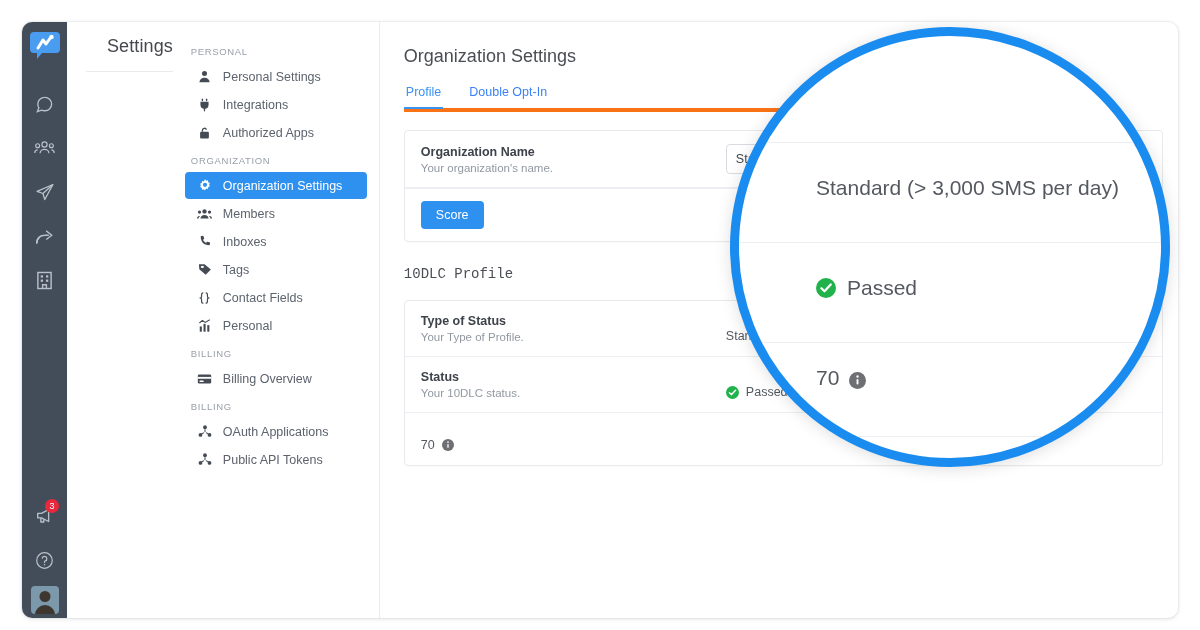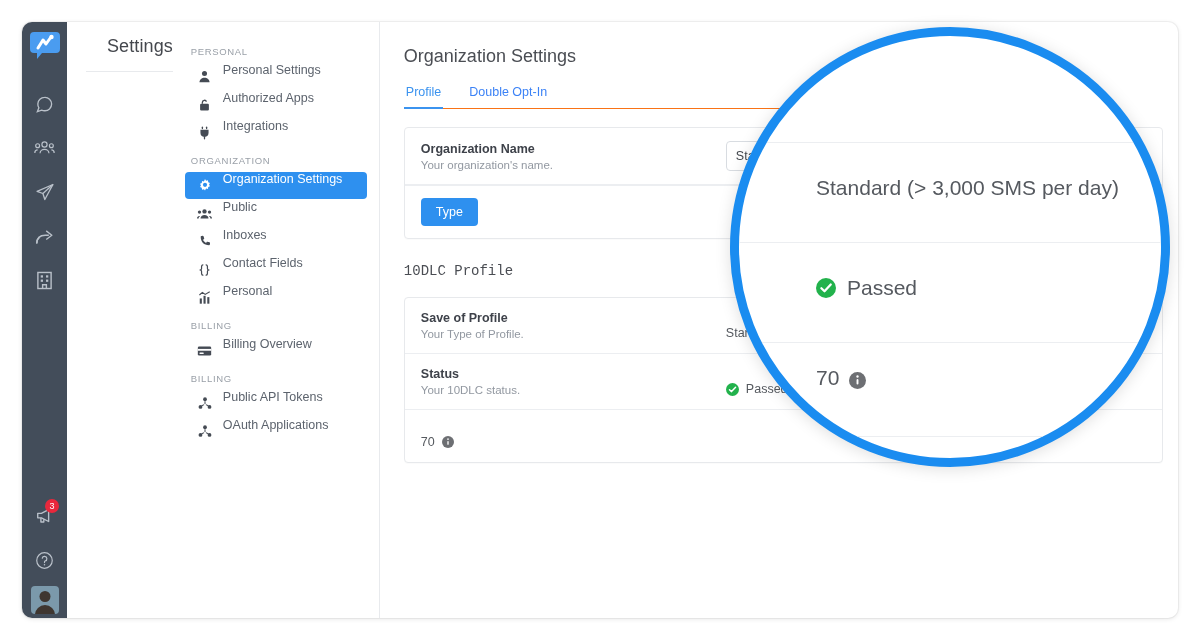--- a/index.html
+++ b/index.html
@@ -88,21 +88,21 @@
     width: 207px; flex: 0 0 207px;
     border-right: 1px solid #e8eaed;
     padding: 16px 12px 0 12px;
   }
   .nav-section {
     font-size: 9.5px; letter-spacing: .65px; color: #9aa0a8;
     text-transform: uppercase;
     padding: 8px 0 6px 6px;
   }
   .nav-item {
-    display: flex; 
+    display: flex; align-items: center;
     height: 27px;
     padding: 0 10px;
     border-radius: 4px;
     color: #5c636d;
     font-size: 12.5px;
     margin-bottom: 1px;
     cursor: pointer;
   }
   .nav-item .ni-icon {
     width: 20px; flex: 0 0 20px;
@@ -110,21 +110,21 @@
     color: #454b54; margin-right: 8px;
   }
   .nav-item.active { background: #2e90ef; color: #fff; }
   .nav-item.active .ni-icon { color: #fff; }
 
   
   .content { flex: 1 1 auto; padding: 24px 0 0 24px; min-width: 0; overflow: hidden; }
   .page-title { font-size: 18px; color: #4a4d53; font-weight: 400; margin: 0 0 14px 0; }
   .tabs {
     display: flex; align-items: flex-end;
-    border-bottom: 1px solid #f97316;
+    border-bottom: 4px solid #f97316;
     margin-right: 100px;
   }
   .tab {
     font-size: 12.5px; color: #3b82f6;
     padding: 4px 2px 8px 2px;
     margin-right: 24px;
     cursor: pointer;
     border-bottom: 2px solid transparent;
     margin-bottom: -1px;
   }
@@ -313,36 +313,36 @@
               <svg width="13" height="13" viewBox="0 0 16 16" fill="currentColor">
                   <circle cx="8" cy="4.2" r="3.1"></circle>
                   <path d="M1.8 15c0-3.3 2.8-5.6 6.2-5.6S14.2 11.7 14.2 15z"></path>
                 </svg>
             </span>
             <span>Personal Settings</span>
           </div>
           <div class="nav-item">
             <span class="ni-icon">
               <svg width="13" height="14" viewBox="0 0 16 17" fill="currentColor">
-                  <path d="M4.6 7V5.2a3.4 3.4 0 0 1 6.6-1.1l-1.6.5A1.8 1.8 0 0 0 6.2 5.2V7z"></path>
-                  <rect x="2.6" y="7" width="10.8" height="8.4" rx="1.4"></rect>
-                </svg>
-            </span>
-            <span>Authorized Apps</span>
-          </div>
-          <div class="nav-item">
-            <span class="ni-icon">
-              <svg width="13" height="14" viewBox="0 0 16 17" fill="currentColor">
                   <rect x="4.6" y="0.6" width="1.6" height="3.2" rx=".8"></rect>
                   <rect x="9.8" y="0.6" width="1.6" height="3.2" rx=".8"></rect>
                   <path d="M3 4.4h10v3.9a5 5 0 0 1-10 0z"></path>
                   <rect x="7.2" y="12.4" width="1.6" height="4" rx=".8"></rect>
                 </svg>
             </span>
             <span>Integrations</span>
+          </div>
+          <div class="nav-item">
+            <span class="ni-icon">
+              <svg width="13" height="14" viewBox="0 0 16 17" fill="currentColor">
+                  <path d="M4.6 7V5.2a3.4 3.4 0 0 1 6.6-1.1l-1.6.5A1.8 1.8 0 0 0 6.2 5.2V7z"></path>
+                  <rect x="2.6" y="7" width="10.8" height="8.4" rx="1.4"></rect>
+                </svg>
+            </span>
+            <span>Authorized Apps</span>
           </div>
 
           <div class="nav-section">ORGANIZATION</div>
           <div class="nav-item active">
             <span class="ni-icon">
               <svg width="14" height="14" viewBox="0 0 16 16" fill="currentColor">
                   <path d="M8 0l1.2 1.9 2.2-.5.3 2.2 2 .9-1.1 1.9 1.1 1.9-2 .9-.3 2.2-2.2-.5L8 13l-1.2-1.2-2.2.5-.3-2.2-2-.9L3.4 7.3 2.3 5.4l2-.9.3-2.2 2.2.5z"></path>
                   <circle cx="8" cy="6.6" r="2.4" fill="#2e90ef"></circle>
                 </svg>
             </span>
@@ -352,29 +352,38 @@
             <span class="ni-icon">
               <svg width="15" height="12" viewBox="0 0 18 13" fill="currentColor">
                   <circle cx="9" cy="3.4" r="2.6"></circle>
                   <circle cx="3" cy="4.2" r="2"></circle>
                   <circle cx="15" cy="4.2" r="2"></circle>
                   <path d="M4.2 12c0-2.5 2.1-4.2 4.8-4.2s4.8 1.7 4.8 4.2z"></path>
                   <path d="M0 12c0-1.8 1.1-3 2.9-3 .2 0 .5 0 .7.1C2.5 9.9 1.9 10.9 1.9 12z"></path>
                   <path d="M18 12c0-1.8-1.1-3-2.9-3-.2 0-.5 0-.7.1 1.1.8 1.7 1.8 1.7 2.9z"></path>
                 </svg>
             </span>
-            <span>Public</span>
+            <span>Members</span>
           </div>
           <div class="nav-item">
             <span class="ni-icon">
               <svg width="13" height="13" viewBox="0 0 16 16" fill="currentColor">
                   <path d="M4.2 1.2 6 1c.4 0 .8.3.9.7l.7 2.4c.1.4 0 .8-.4 1l-1.1.8c.8 1.7 2.1 3 3.8 3.8l.8-1.1c.2-.3.6-.5 1-.4l2.4.7c.4.1.7.5.7.9l-.2 1.8c0 .5-.5.9-1 .9C7.1 12.5 3.5 8.9 3.3 2.2c0-.5.4-.9.9-1z"></path>
                 </svg>
             </span>
             <span>Inboxes</span>
+          </div>
+          <div class="nav-item">
+            <span class="ni-icon">
+              <svg width="14" height="13" viewBox="0 0 16 15" fill="currentColor">
+                  <path d="M1 1.5h6.4l7.4 6-6 6-7.4-6.3zM4.3 4.6a1.2 1.2 0 1 0 0-.1z"></path>
+                  <circle cx="4.2" cy="4.5" r="1.1" fill="#fff"></circle>
+                </svg>
+            </span>
+            <span>Tags</span>
           </div>
           <div class="nav-item">
             <span class="ni-icon">
               <svg width="13" height="14" viewBox="0 0 16 16" fill="none" stroke="currentColor" stroke-width="1.5" stroke-linecap="round">
                 <path d="M6 1.6C4 1.6 4.4 5 4.4 6.2 4.4 7.4 3 8 3 8s1.4.6 1.4 1.8c0 1.2-.4 4.6 1.6 4.6"></path>
                 <path d="M10 1.6c2 0 1.6 3.4 1.6 4.6 0 1.2 1.4 1.8 1.4 1.8s-1.4.6-1.4 1.8c0 1.2.4 4.6-1.6 4.6"></path>
               </svg>
             </span>
             <span>Contact Fields</span>
           </div>
@@ -405,32 +414,32 @@
           <div class="nav-section">BILLING</div>
           <div class="nav-item">
             <span class="ni-icon">
               <svg width="14" height="13" viewBox="0 0 16 15" fill="currentColor">
                   <circle cx="8" cy="2.6" r="2.2"></circle>
                   <circle cx="2.8" cy="11.4" r="2.2"></circle>
                   <circle cx="13.2" cy="11.4" r="2.2"></circle>
                   <path d="M8 4.8v3.4M7 8.8 4.2 10.2M9 8.8l2.8 1.4" stroke="currentColor" stroke-width="1.2" fill="none"></path>
                 </svg>
             </span>
-            <span>Public API Tokens</span>
+            <span>OAuth Applications</span>
           </div>
           <div class="nav-item">
             <span class="ni-icon">
               <svg width="14" height="13" viewBox="0 0 16 15" fill="currentColor">
                   <circle cx="8" cy="2.6" r="2.2"></circle>
                   <circle cx="2.8" cy="11.4" r="2.2"></circle>
                   <circle cx="13.2" cy="11.4" r="2.2"></circle>
                   <path d="M8 4.8v3.4M7 8.8 4.2 10.2M9 8.8l2.8 1.4" stroke="currentColor" stroke-width="1.2" fill="none"></path>
                 </svg>
             </span>
-            <span>OAuth Applications</span>
+            <span>Public API Tokens</span>
           </div>
         </div>
 
         <div class="content">
           <h1 class="page-title">Organization Settings</h1>
 
           <div class="tabs">
             <div class="tab active">Profile</div>
             <div class="tab">Double Opt-In</div>
           </div>
@@ -439,30 +448,30 @@
             <div class="row">
               <div class="row-label">
                 <div class="t">Organization Name</div>
                 <div class="s">Your organization's name.</div>
               </div>
               <div class="row-value">
                 <input class="text-input" type="text" value="Start LLC" style="">
               </div>
             </div>
             <div class="footer-row">
-              <button class="btn-primary">Type</button>
+              <button class="btn-primary">Score</button>
             </div>
           </div>
 
           <div class="section-title">10DLC Profile</div>
 
           <div class="card">
             <div class="row">
               <div class="row-label">
-                <div class="t">Save of Profile</div>
+                <div class="t">Type of Status</div>
                 <div class="s">Your Type of Profile.</div>
               </div>
               <div class="row-value">
                 <span>Standard (&gt; 3,000 SMS per day)</span>
               </div>
             </div>
 
             <div class="row">
               <div class="row-label">
                 <div class="t">Status</div>

